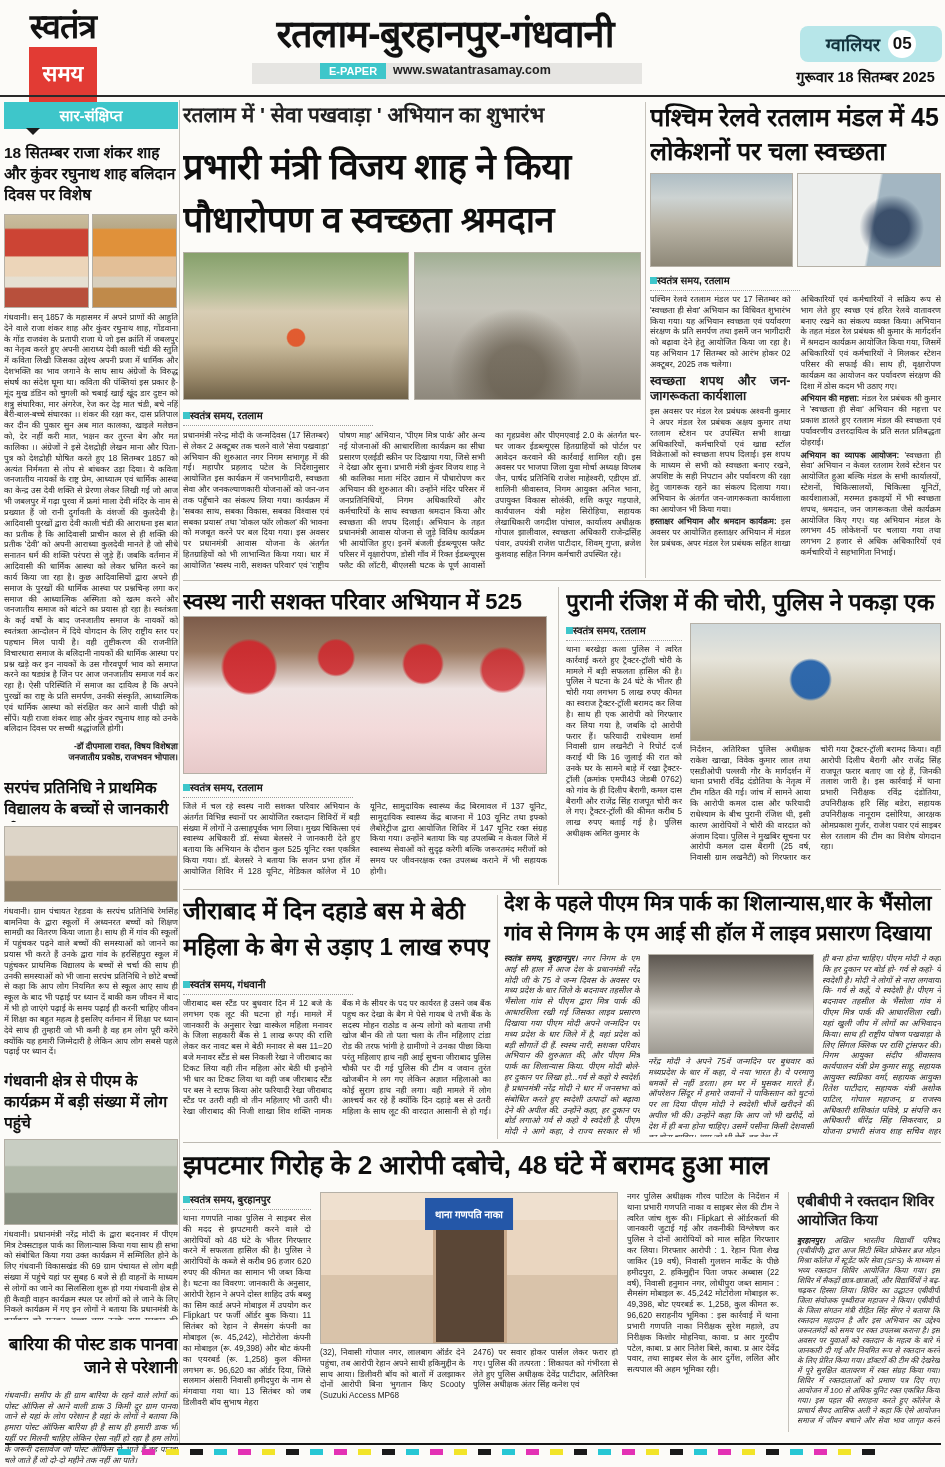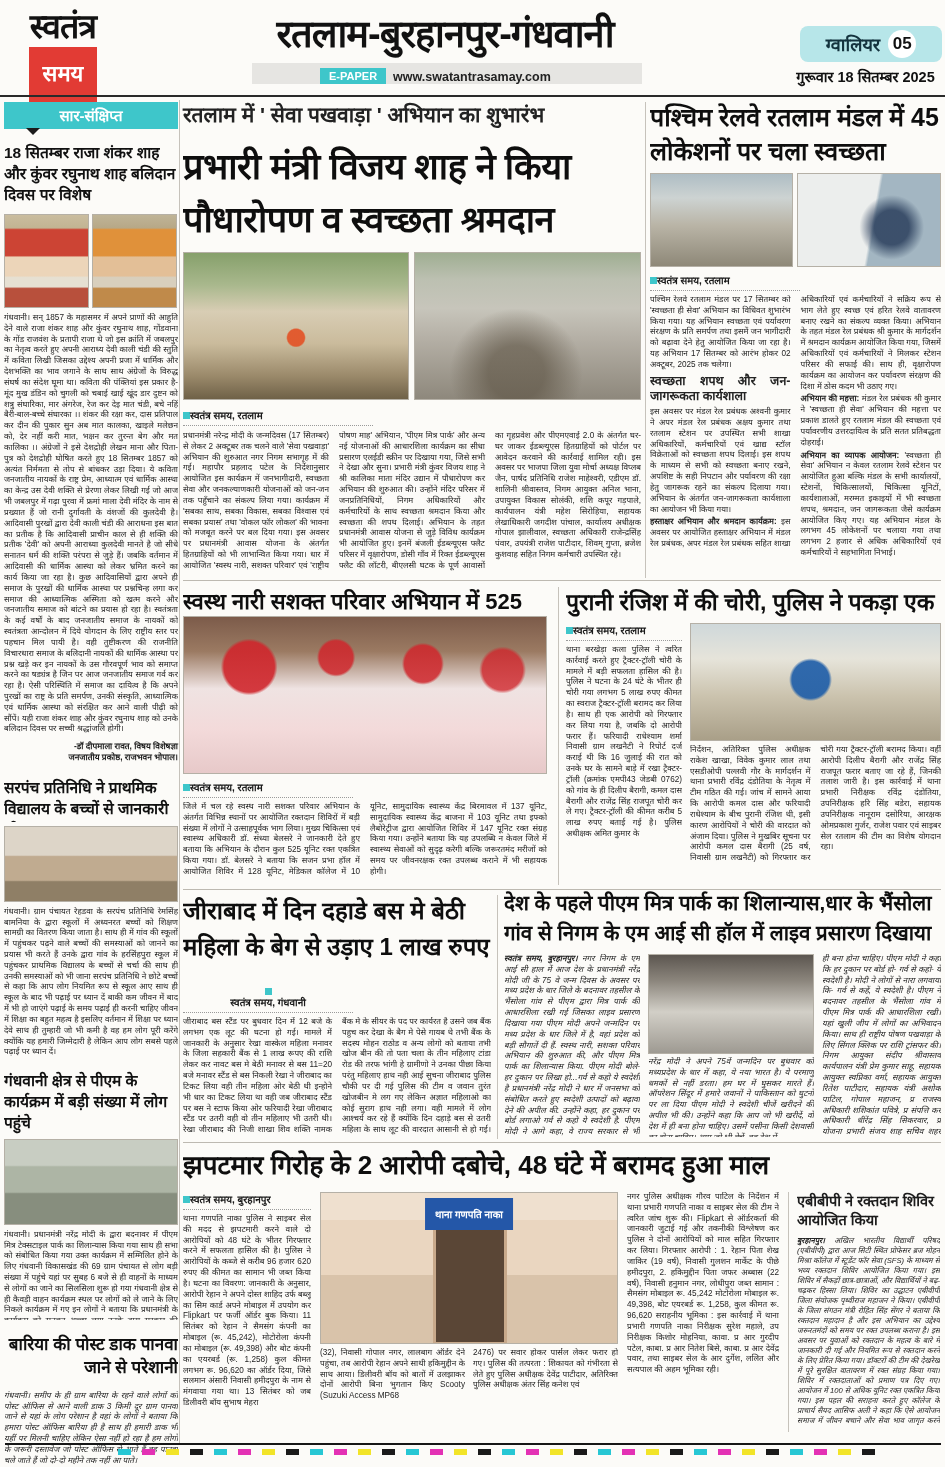--- a/index.html
+++ b/index.html
@@ -5,21 +5,21 @@
   * { margin:0; padding:0; box-sizing:border-box; }
   html,body { background:#888; }
   body { font-family:"Liberation Sans","DejaVu Sans",sans-serif; }
   .page { position:relative; width:945px; height:1467px; background:#fcfbf8; margin:0 auto; overflow:hidden; color:#1c1c1c; }
 
   
   .logo { position:absolute; left:8px; top:8px; width:110px; text-align:center; }
   .logo-top { font-size:34px; font-weight:800; letter-spacing:-1px; color:#121212; line-height:1.1; }
   .logo-bottom { display:inline-block; margin-top:2px; background:#e23b34; color:#fff; font-size:22px; font-weight:800; line-height:1.2; padding:14px 14px; }
   .edition-title { position:absolute; left:225px; top:6px; width:440px; text-align:center; font-size:38px; font-weight:800; letter-spacing:-1px; color:#111; }
-  .epaper-bar { position:absolute; left:252px; top:63px; width:390px; height:21px; background:#e6e5e2; display:flex; align-items:flex-end; }
+  .epaper-bar { position:absolute; left:252px; top:63px; width:390px; height:21px; background:#e6e5e2; display:flex; align-items:flex-start; }
   .epaper-chip { background:#3ec6ca; color:#fff; font-size:11px; font-weight:800; padding:2px 9px; margin-left:68px; }
   .site-url { font-size:12.5px; font-weight:700; color:#222; margin-left:7px; }
   .city-badge { position:absolute; left:800px; top:26px; width:142px; height:36px; background:#b7e6e9; border-radius:8px; display:flex; align-items:center; justify-content:center; gap:8px; }
   .city-name { font-size:18px; font-weight:800; color:#14333e; }
   .page-circle { width:28px; height:28px; border-radius:50%; background:#fff; display:flex; align-items:center; justify-content:center; font-size:17px; font-weight:800; color:#111; }
   .issue-date { position:absolute; left:788px; top:66px; width:155px; text-align:center; font-size:14.5px; font-weight:800; color:#111; }
   .header-rule { position:absolute; left:0; top:95px; width:945px; height:2px; background:#2a2a2a; }
 
   
   .btext { font-size:8.2px; line-height:1.32; text-align:justify; color:#242424; overflow:hidden; }
@@ -83,21 +83,21 @@
   .theft-c1 { width:116px; flex:0 0 auto; }
   .theft-c1 .byline { width:116px; margin-bottom:4px; }
   .theft-c1 .btext { height:248px; }
   .theft-right { width:251px; }
   .ph-tractor { width:251px; height:118px; background:radial-gradient(circle at 48% 48%, rgba(28,92,168,.9) 0 13%, rgba(28,92,168,0) 15%),linear-gradient(180deg,#cfd8da 0%,#e6e4da 30%,#cbc3ae 62%,#a99f88 100%); }
   .theft-cols { margin-top:4px; height:162px; }
 
   
   .bus { position:absolute; left:183px; top:893px; width:308px; }
   .bus-headline { font-size:24px; font-weight:800; line-height:1.5; color:#0e0e0e; height:76px; overflow:hidden; }
-  .bus .byline { width:170px; margin-top:19px;flex-direction:column; }
+  .bus .byline { width:170px; margin-top:8px; }
   .bus-body { margin-top:4px; height:128px; }
 
   
   .pm { position:absolute; left:504px; top:888px; width:437px; }
   .pm-headline { font-size:20.5px; font-weight:800; line-height:1.45; color:#0e0e0e; height:62px; overflow:hidden; }
   .pm-row { display:flex; gap:8px; margin-top:4px; }
   .pm-c1 { width:136px; height:182px; }
   .pm-c2 { width:166px; }
   .ph-meeting { width:166px; height:100px; background:linear-gradient(180deg,#5c5650 0%,#8b857c 26%,#d2cfc7 58%,#9e9a92 100%); }
   .pm-caption { margin-top:3px; height:80px; }

